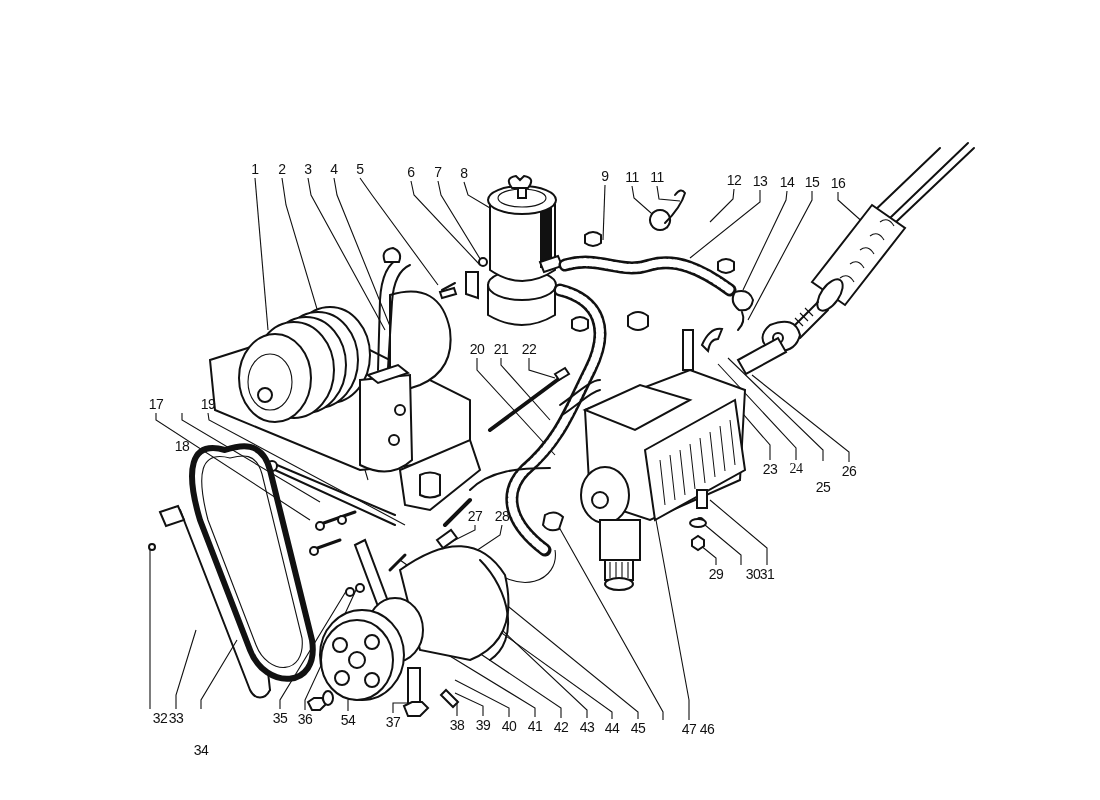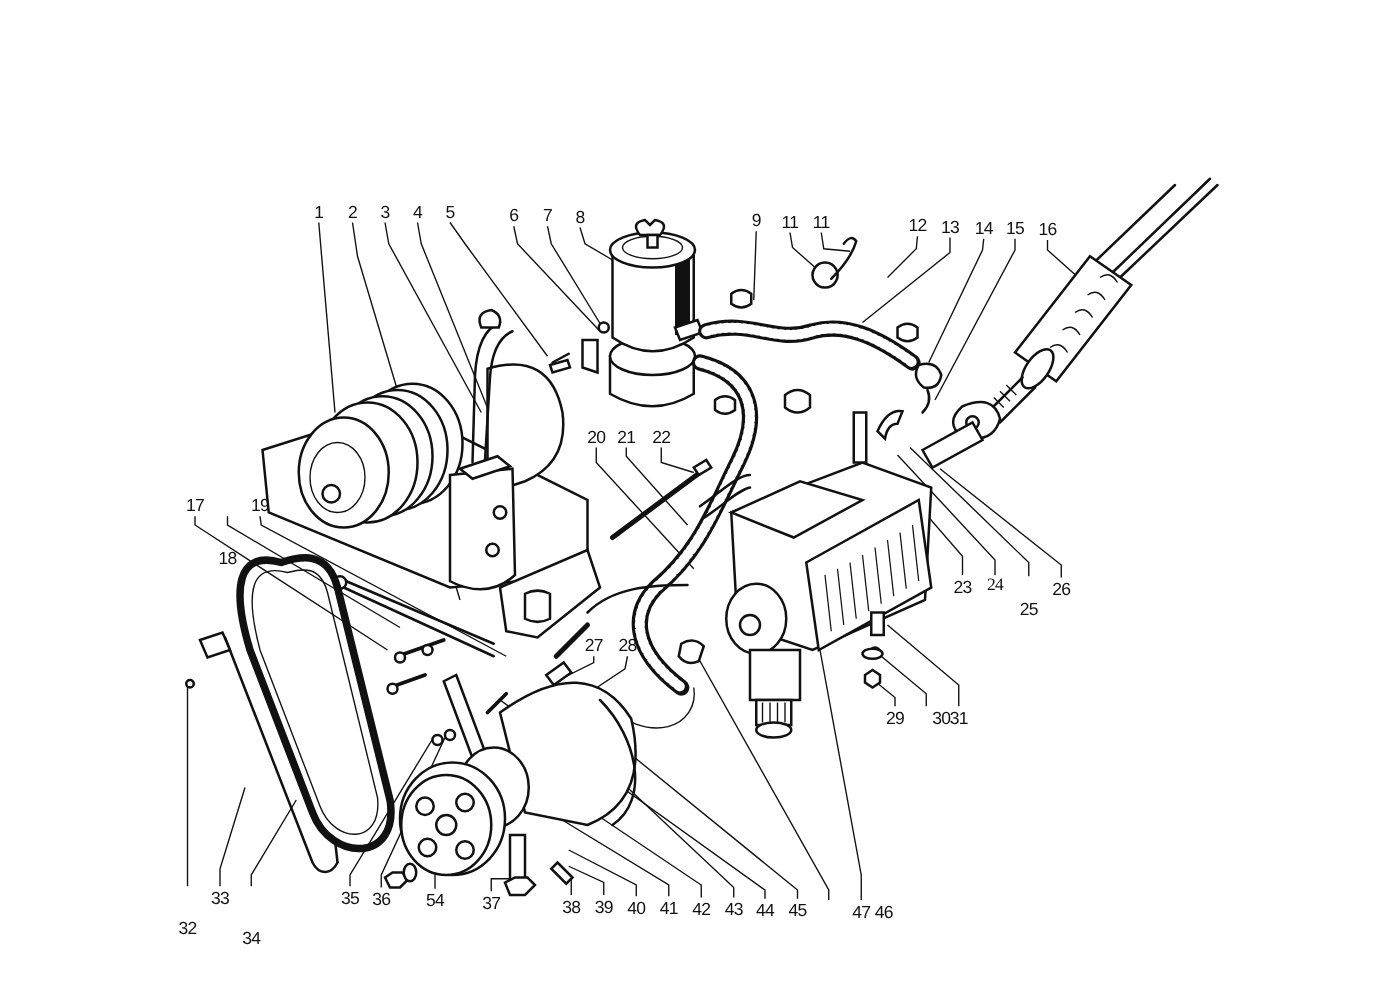--- a/index.html
+++ b/index.html
@@ -246,21 +246,21 @@
       <div class="callout" style="left: 529px; top: 349px;">22</div>
       <div class="callout" style="left: 770px; top: 469px;">23</div>
       <div class="callout" style="left: 796px; top: 469px; font-family: Liberation Serif, serif;">24</div>
       <div class="callout" style="left: 823px; top: 487px;">25</div>
       <div class="callout" style="left: 849px; top: 471px;">26</div>
       <div class="callout" style="left: 475px; top: 516px;">27</div>
       <div class="callout" style="left: 502px; top: 516px;">28</div>
       <div class="callout" style="left: 716px; top: 574px;">29</div>
       <div class="callout" style="left: 741px; top: 574px; margin-left: 12px;">30</div>
       <div class="callout" style="left: 767px; top: 574px;">31</div>
-      <div class="callout" style="left: 150px; top: 718px; margin-top: 24px;">32</div>
+      <div class="callout" style="left: 160px; top: 718px;">32</div>
       <div class="callout" style="left: 176px; top: 718px;">33</div>
       <div class="callout" style="left: 201px; top: 718px; margin-top: 32px;">34</div>
       <div class="callout" style="left: 280px; top: 718px;">35</div>
       <div class="callout" style="left: 305px; top: 719px;">36</div>
       <div class="callout" style="left: 393px; top: 722px;">37</div>
       <div class="callout" style="left: 457px; top: 725px;">38</div>
       <div class="callout" style="left: 483px; top: 725px;">39</div>
       <div class="callout" style="left: 509px; top: 726px;">40</div>
       <div class="callout" style="left: 535px; top: 726px;">41</div>
       <div class="callout" style="left: 561px; top: 727px;">42</div>

